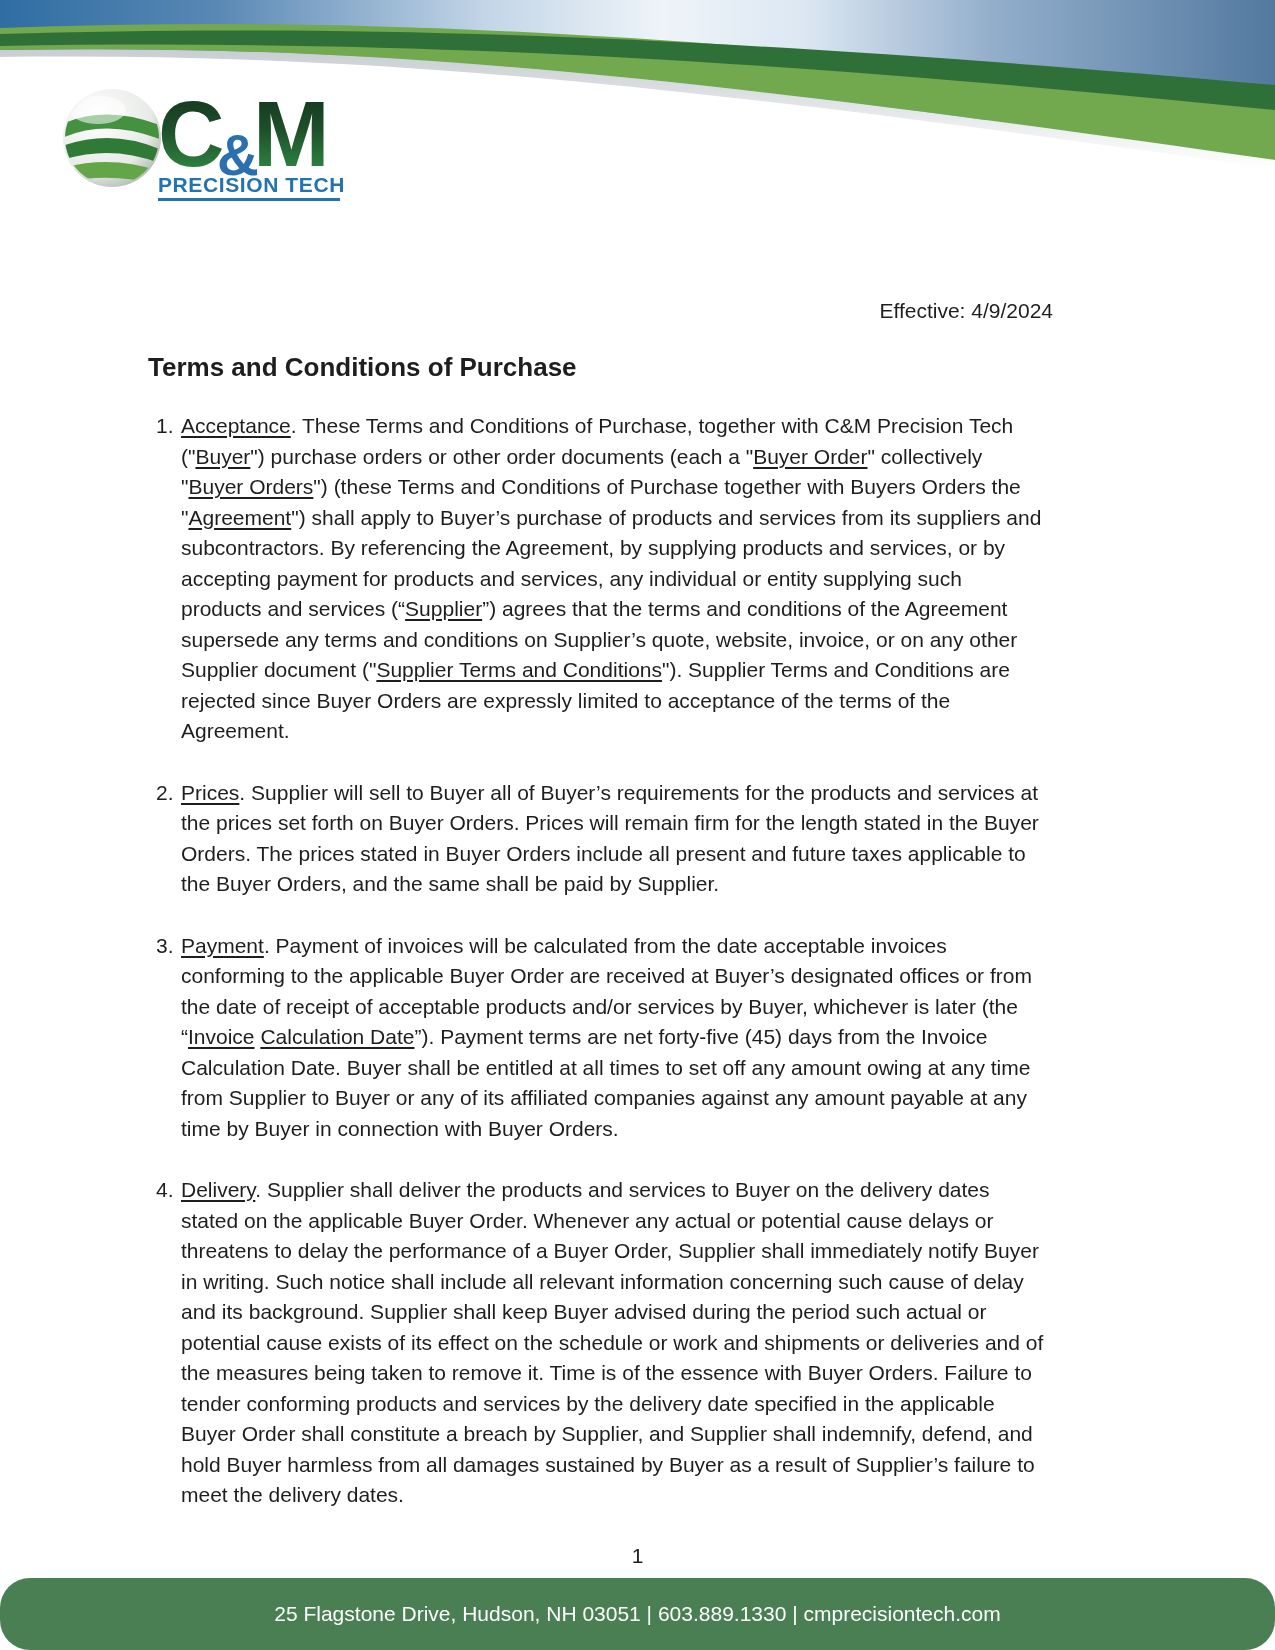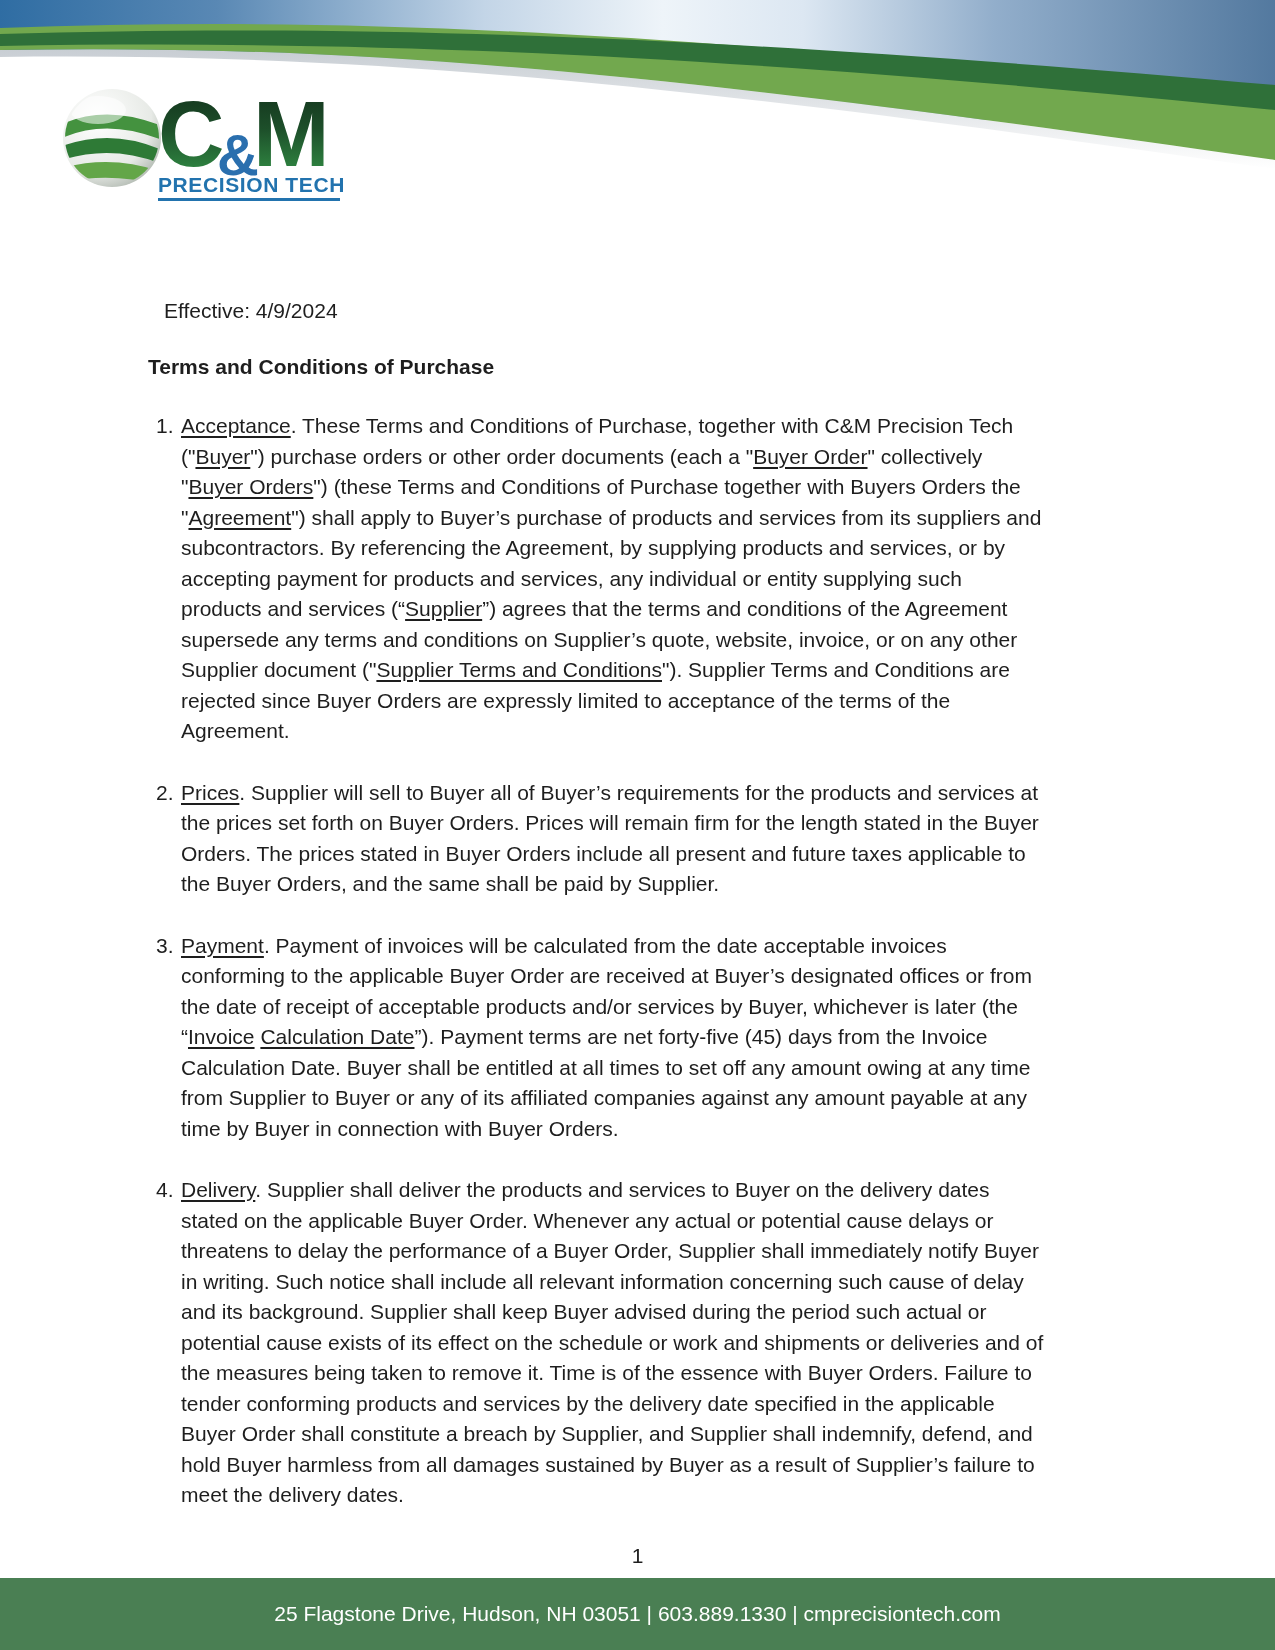--- a/index.html
+++ b/index.html
@@ -4,32 +4,32 @@
 <style>
   html,body { margin:0; padding:0; background:#e8e8e8; }
   .page {
     position:relative; width:1275px; height:1650px; margin:0 auto;
     background:#ffffff; overflow:hidden;
     font-family:"Liberation Sans", sans-serif; color:#1e1e1e;
   }
   .header-svg { position:absolute; top:0; left:0; display:block; }
   .logo-svg { position:absolute; top:80px; left:62px; display:block; }
   .content { position:absolute; top:296px; left:148px; width:905px; font-size:21px; line-height:30.5px; }
-  .effective { margin:0 0 25px 16px; }
-  .doc-title { font-size:21px; font-weight:bold; margin:12px 0 29px 0; }
+  .effective { margin:0 0 25px 8px;text-align:right; }
+  .doc-title { font-size:26px; font-weight:bold; margin:12px 0 29px 0; }
   .terms { list-style:none; margin:8px; padding:0; }
   .term { padding-left:25px; text-indent:-25px; margin:0 0 31px 0; }
   .term:last-child { margin-bottom:0; }
   .term-number { display:inline-block; width:25px; text-indent:0; }
   .u { text-decoration:underline; text-underline-offset:3px; text-decoration-thickness:1.5px; }
   .page-number { position:absolute; top:1544px; left:0; width:100%; text-align:center; font-size:21px; }
   .footer-bar {
     position:absolute; top:1578px; left:0; width:100%; height:72px;
     background:#4a7f53; color:#ffffff; font-size:21px;
-    display:flex; align-items:center; justify-content:center;
+    display:flex; align-items:center; justify-content:center;border-radius:30px;
   }
 </style>
 </head>
 <body>
 
 <div class="page">
 
   <svg class="header-svg" width="1275" height="175" viewBox="0 0 1275 175" aria-hidden="true">
     <defs>
       <linearGradient id="blueG" x1="0" y1="0" x2="1" y2="0">

